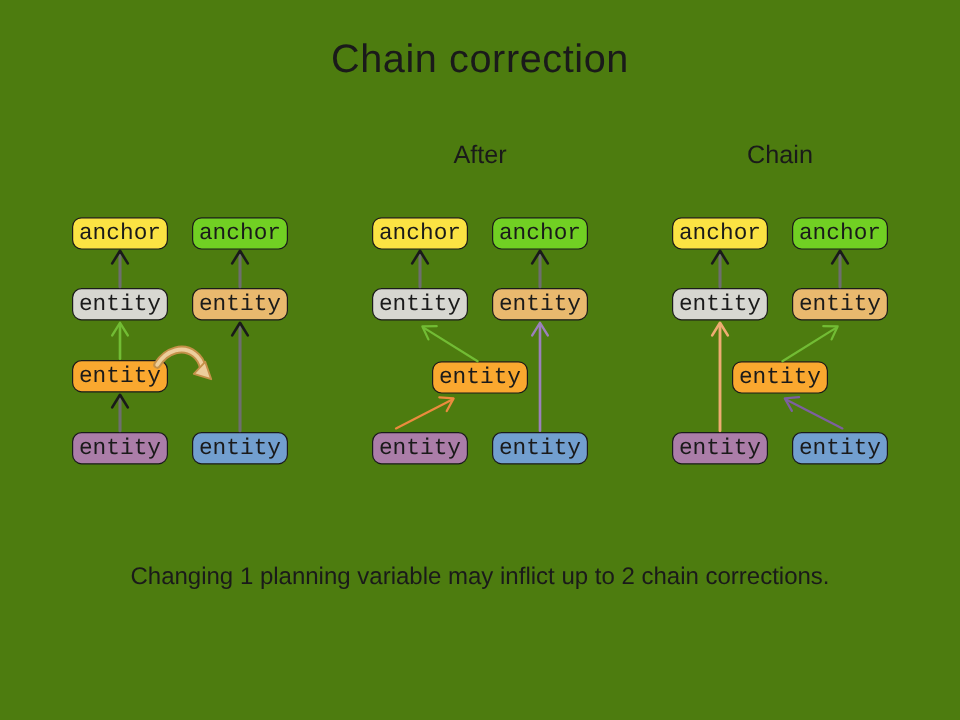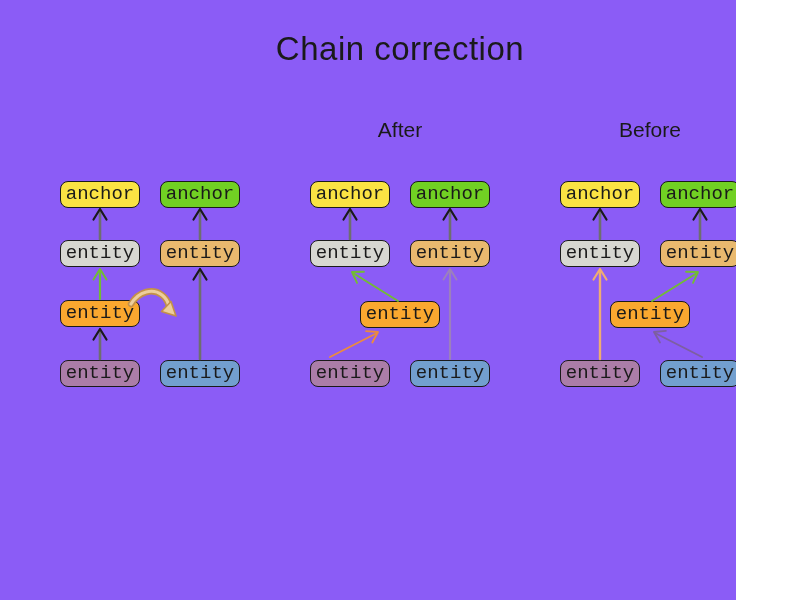--- a/index.html
+++ b/index.html
@@ -1,16 +1,16 @@
 <!DOCTYPE html>
 <html><head>
 <meta charset="utf-8">
 <style>
   html,body{margin:0;padding:0;background:#ffffff;}
-  #page{position:relative;width:736px;height:600px;background:#8b5cf6;overflow:hidden;
+  #page{position:relative;width:800px;height:600px;background:#4d7c0f;overflow:hidden;
         font-family:"Liberation Sans","DejaVu Sans",sans-serif;color:#1a1a1a;}
   .title{position:absolute;top:30px;left:0;width:800px;text-align:center;
          font-size:33px;font-weight:400;letter-spacing:0.5px;}
   .col-label{position:absolute;top:118px;width:200px;text-align:center;font-size:21px;}
   #label-before{left:300px;}
   #label-after{left:550px;}
   .caption{position:absolute;top:470px;left:0;width:800px;text-align:center;font-size:20px;}
   .node{position:absolute;width:80px;height:27px;box-sizing:border-box;
         border:1.6px solid #1a1a1a;border-radius:8px;
         display:flex;align-items:center;justify-content:center;
@@ -25,21 +25,21 @@
   svg#arrows{position:absolute;top:0;left:0;}
 </style>
 </head>
 <body>
 
 <div id="page">
 
   <div class="title">Chain correction</div>
 
   <div class="col-label" id="label-before">After</div>
-  <div class="col-label" id="label-after">Before</div>
+  <div class="col-label" id="label-after">Chain</div>
 
   <div class="node c-yellow" style="left:60px;top:181px;">anchor</div>
   <div class="node c-green" style="left:160px;top:181px;">anchor</div>
   <div class="node c-gray" style="left:60px;top:240px;">entity</div>
   <div class="node c-tan" style="left:160px;top:240px;">entity</div>
   <div class="node c-orange" style="left:60px;top:300px;">entity</div>
   <div class="node c-purple" style="left:60px;top:360px;">entity</div>
   <div class="node c-blue" style="left:160px;top:360px;">entity</div>
 
   <div class="node c-yellow" style="left:310px;top:181px;">anchor</div>
@@ -124,14 +124,15 @@
     <g>
       <line x1="652" y1="301" x2="697" y2="273" stroke-width="1.9" stroke="#72BC34"></line>
       <polyline points="693,282.8 698,272 686.1,271.8" stroke-width="1.9" stroke="#72BC34"></polyline>
     </g>
     <g>
       <line x1="702" y1="357" x2="655" y2="333" stroke-width="1.9" stroke="#7D5FA0"></line>
       <polyline points="665.9,330.9 654,332 659.9,342.4" stroke-width="1.9" stroke="#7D5FA0"></polyline>
     </g>
   </svg>
 
+  <div class="caption">Changing 1 planning variable may inflict up to 2 chain corrections.</div>
 
 </div>
 
 </body></html>

